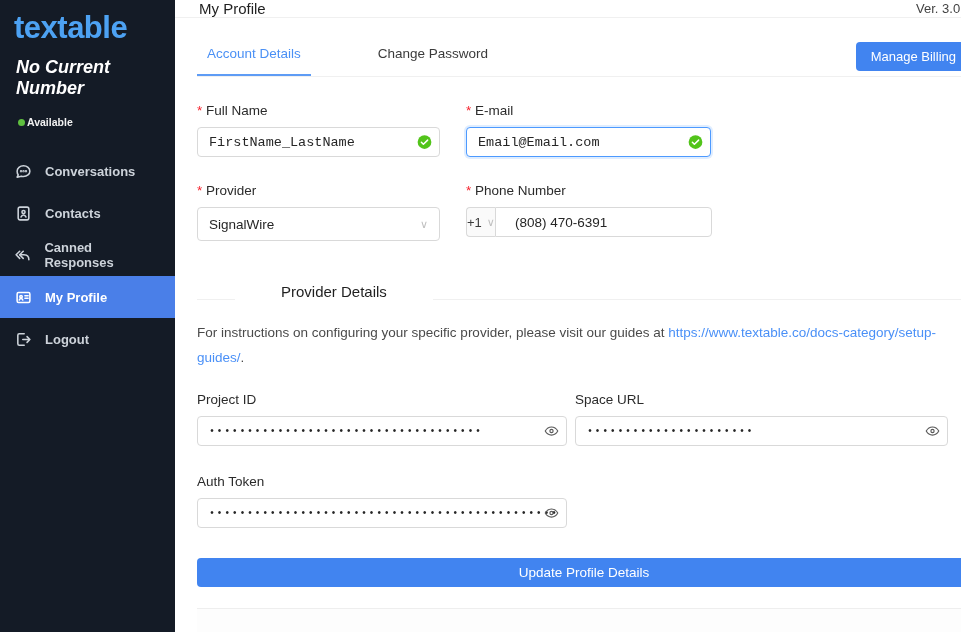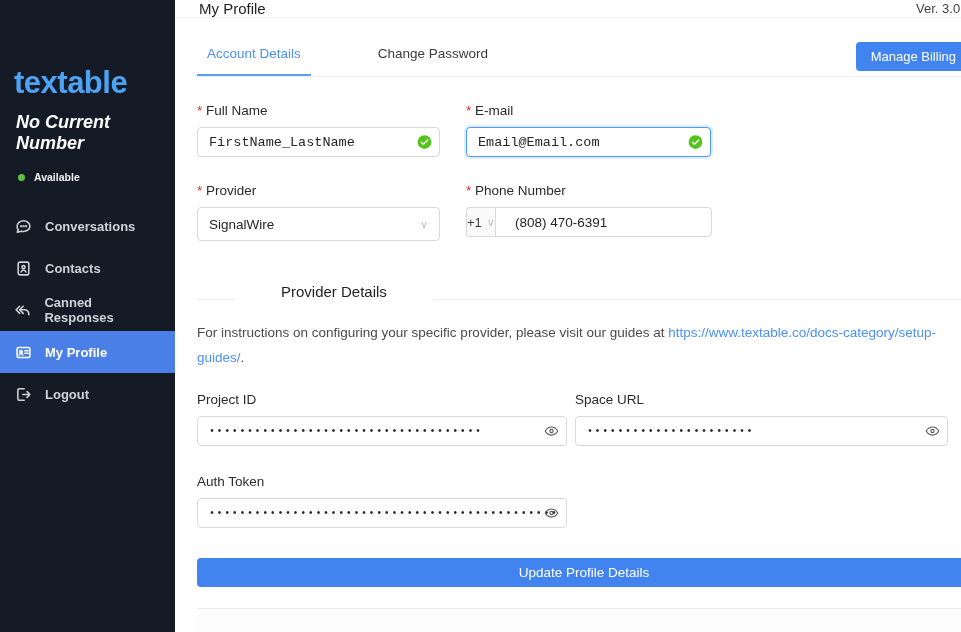--- a/index.html
+++ b/index.html
@@ -1,23 +1,23 @@
 <!DOCTYPE html>
 <html><head>
 <meta charset="utf-8">
 <style>
   * { margin:0; padding:0; box-sizing:border-box; }
   html,body { width:961px; height:632px; overflow:hidden; }
   body { font-family:"Liberation Sans","DejaVu Sans",sans-serif; background:#fff; display:flex; color:#262626; }
 
   
   .sidebar { width:175px; min-width:175px; height:632px; background:#141b26; color:#cdd3da; display:flex; flex-direction:column; }
-  .logo { font-size:31px; font-weight:800; color:#4da2f3; letter-spacing:-0.5px; padding:18px 0 0 14px; line-height:42px;margin-top:44px; }
+  .logo { font-size:31px; font-weight:800; color:#4da2f3; letter-spacing:-0.5px; padding:7px 0 0 14px; line-height:42px; }
   .current-number { color:#fff; font-style:italic; font-weight:700; font-size:18px; padding:8px 0 0 16px; }
-  .status-row { display:flex; align-items:center; gap:9px; padding:17px 0 0 18px; }
+  .status-row { display:flex; align-items:center; gap:2px; padding:17px 0 0 18px; }
   .status-dot { width:7px; height:7px; border-radius:50%; background:#5fbf3f; }
   .status-label { color:#f2f2f2; font-weight:700; font-size:10.5px; }
   .nav { margin-top:22px; display:flex; flex-direction:column; }
   .nav-item { height:42px; display:flex; align-items:center; gap:13px; padding:0 14px; font-size:13px; font-weight:600; cursor:pointer; }
   .nav-item .nicon { width:18px; height:18px; display:flex; align-items:center; justify-content:center; }
   .nav-item svg { stroke:#cdd3da; }
   .nav-item.active { background:#4a7fe8; color:#fff; }
   .nav-item.active svg { stroke:#fff; }
 
   

